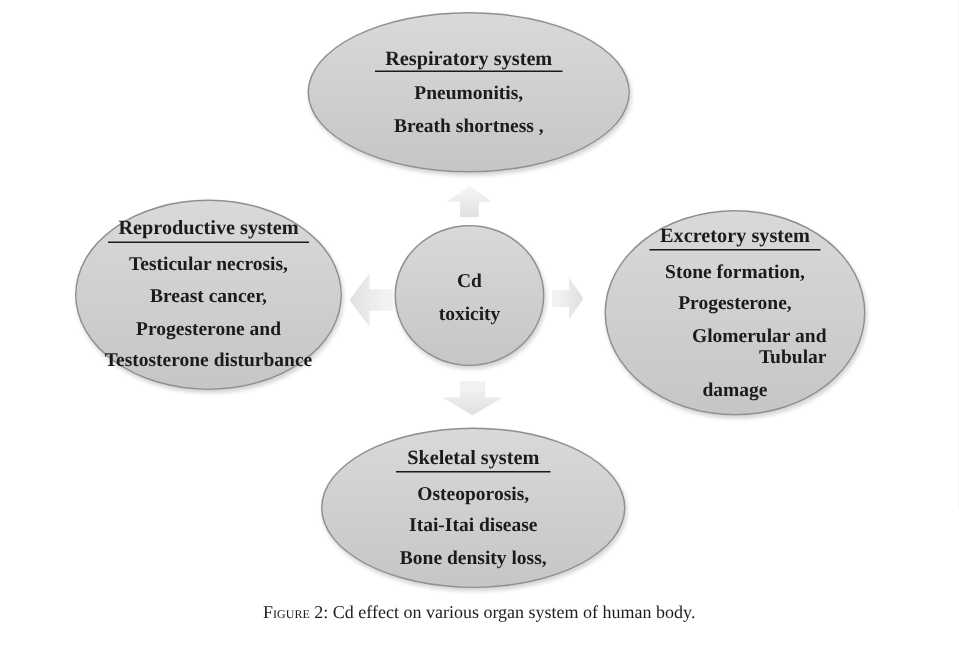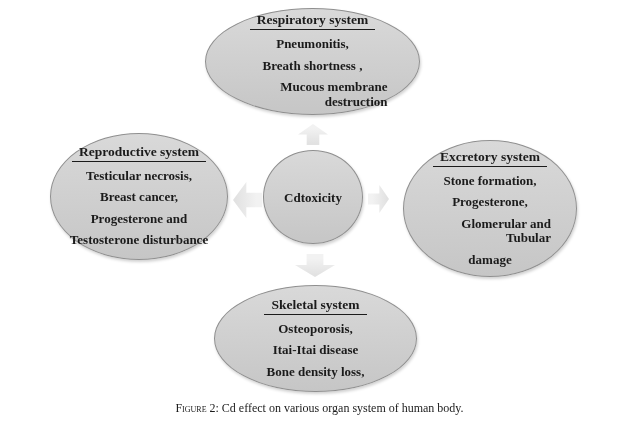--- a/index.html
+++ b/index.html
@@ -61,21 +61,21 @@
   .n-excretory .node-line{max-width:122px;}
   .n-skeletal{left:214px;top:285px;width:203px;height:107px;}
   .n-skeletal .node-line{max-width:160px;}
   .center-node{
     position:absolute;
     left:263px;top:150px;width:98px;height:92px;
     border-radius:50%;
     background:linear-gradient(180deg,var(--node-fill-top) 0%,var(--node-fill-bottom) 100%);
     border:1px solid var(--node-border);
     box-shadow:1px 2px 3px rgba(0,0,0,0.18);
-    display:flex;align-items:center;justify-content:center;
+    display:flex;flex-direction:column;align-items:center;justify-content:center;
     row-gap:9px;
     font-weight:bold;font-size:13px;line-height:1;
   }
   .arrow{
     position:absolute;
     background:linear-gradient(180deg,var(--arrow-fill-light) 20%,var(--arrow-fill) 90%);
   }
   .arrow-up{
     left:298px;top:124px;width:30px;height:21px;
     clip-path:polygon(50% 0%,100% 50%,71% 50%,71% 100%,29% 100%,29% 50%,0% 50%);
@@ -107,21 +107,20 @@
 </style>
 </head>
 <body>
 
 <div class="stage">
 
   <div class="node n-respiratory">
     <div class="node-title"><span class="u">Respiratory system</span></div>
     <div class="node-line">Pneumonitis,</div>
     <div class="node-line">Breath shortness ,</div>
-    <div class="node-line">Mucous membrane destruction</div>
   </div>
 
   <div class="node n-reproductive">
     <div class="node-title"><span class="u">Reproductive system</span></div>
     <div class="node-line">Testicular necrosis,</div>
     <div class="node-line">Breast cancer,</div>
     <div class="node-line">Progesterone and</div>
     <div class="node-line">Testosterone disturbance</div>
   </div>
 

